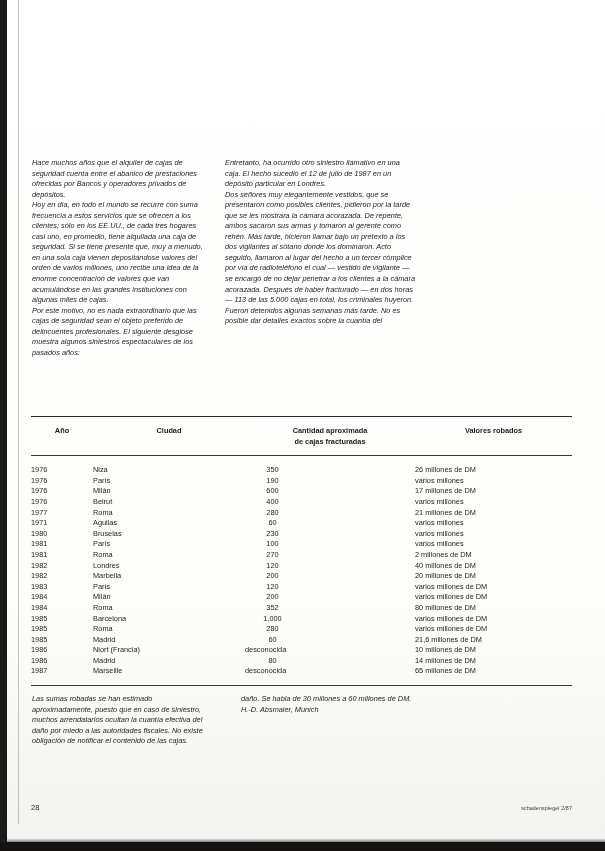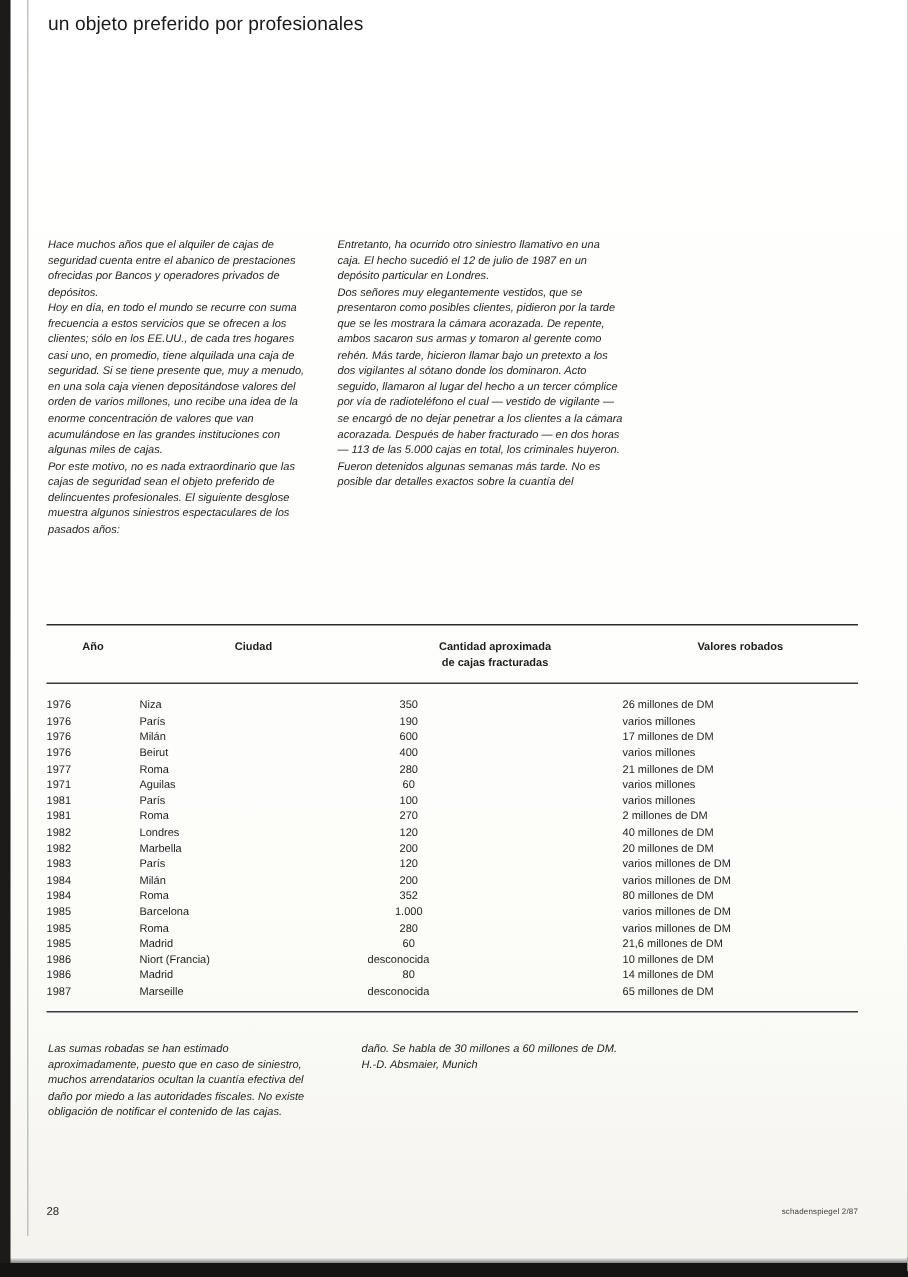--- a/index.html
+++ b/index.html
@@ -178,21 +178,20 @@
 
 <div id="scan">
 
   <div id="paper">
     <div id="paper-tint"></div>
   </div>
 
   <div id="crease"></div>
 
   <div class="layer" id="headline">
-    <span class="hl-line">un objeto preferido por profesionales</span>
   </div>
 
   <div class="layer" id="intro">
     <div class="col bodytext">
       <p>Hace muchos años que el alquiler de cajas de seguridad cuenta entre el abanico de prestaciones ofrecidas por Bancos y operadores privados de depósitos.</p>
       <p>Hoy en día, en todo el mundo se recurre con suma frecuencia a estos servicios que se ofrecen a los clientes; sólo en los EE.UU., de cada tres hogares casi uno, en promedio, tiene alquilada una caja de seguridad. Si se tiene presente que, muy a menudo, en una sola caja vienen depositándose valores del orden de varios millones, uno recibe una idea de la enorme concentración de valores que van acumulándose en las grandes instituciones con algunas miles de cajas.</p>
       <p>Por este motivo, no es nada extraordinario que las cajas de seguridad sean el objeto preferido de delincuentes profesionales. El siguiente desglose muestra algunos siniestros espectaculares de los pasados años:</p>
     </div>
     <div class="col bodytext">
       <p>Entretanto, ha ocurrido otro siniestro llamativo en una caja. El hecho sucedió el 12 de julio de 1987 en un depósito particular en Londres.</p>
@@ -278,20 +277,26 @@
             <td><span class="qty-box">280</span></td>
             <td>21 millones de DM</td>
           </tr>
           <tr>
             <td>1971</td>
             <td>Aguilas</td>
             <td><span class="qty-box">60</span></td>
             <td>varios millones</td>
           </tr>
           <tr>
+            <td>1980</td>
+            <td>Bruselas</td>
+            <td><span class="qty-box">230</span></td>
+            <td>varios millones</td>
+          </tr>
+          <tr>
             <td>1981</td>
             <td>París</td>
             <td><span class="qty-box">100</span></td>
             <td>varios millones</td>
           </tr>
           <tr>
             <td>1981</td>
             <td>Roma</td>
             <td><span class="qty-box">270</span></td>
             <td>2 millones de DM</td>

